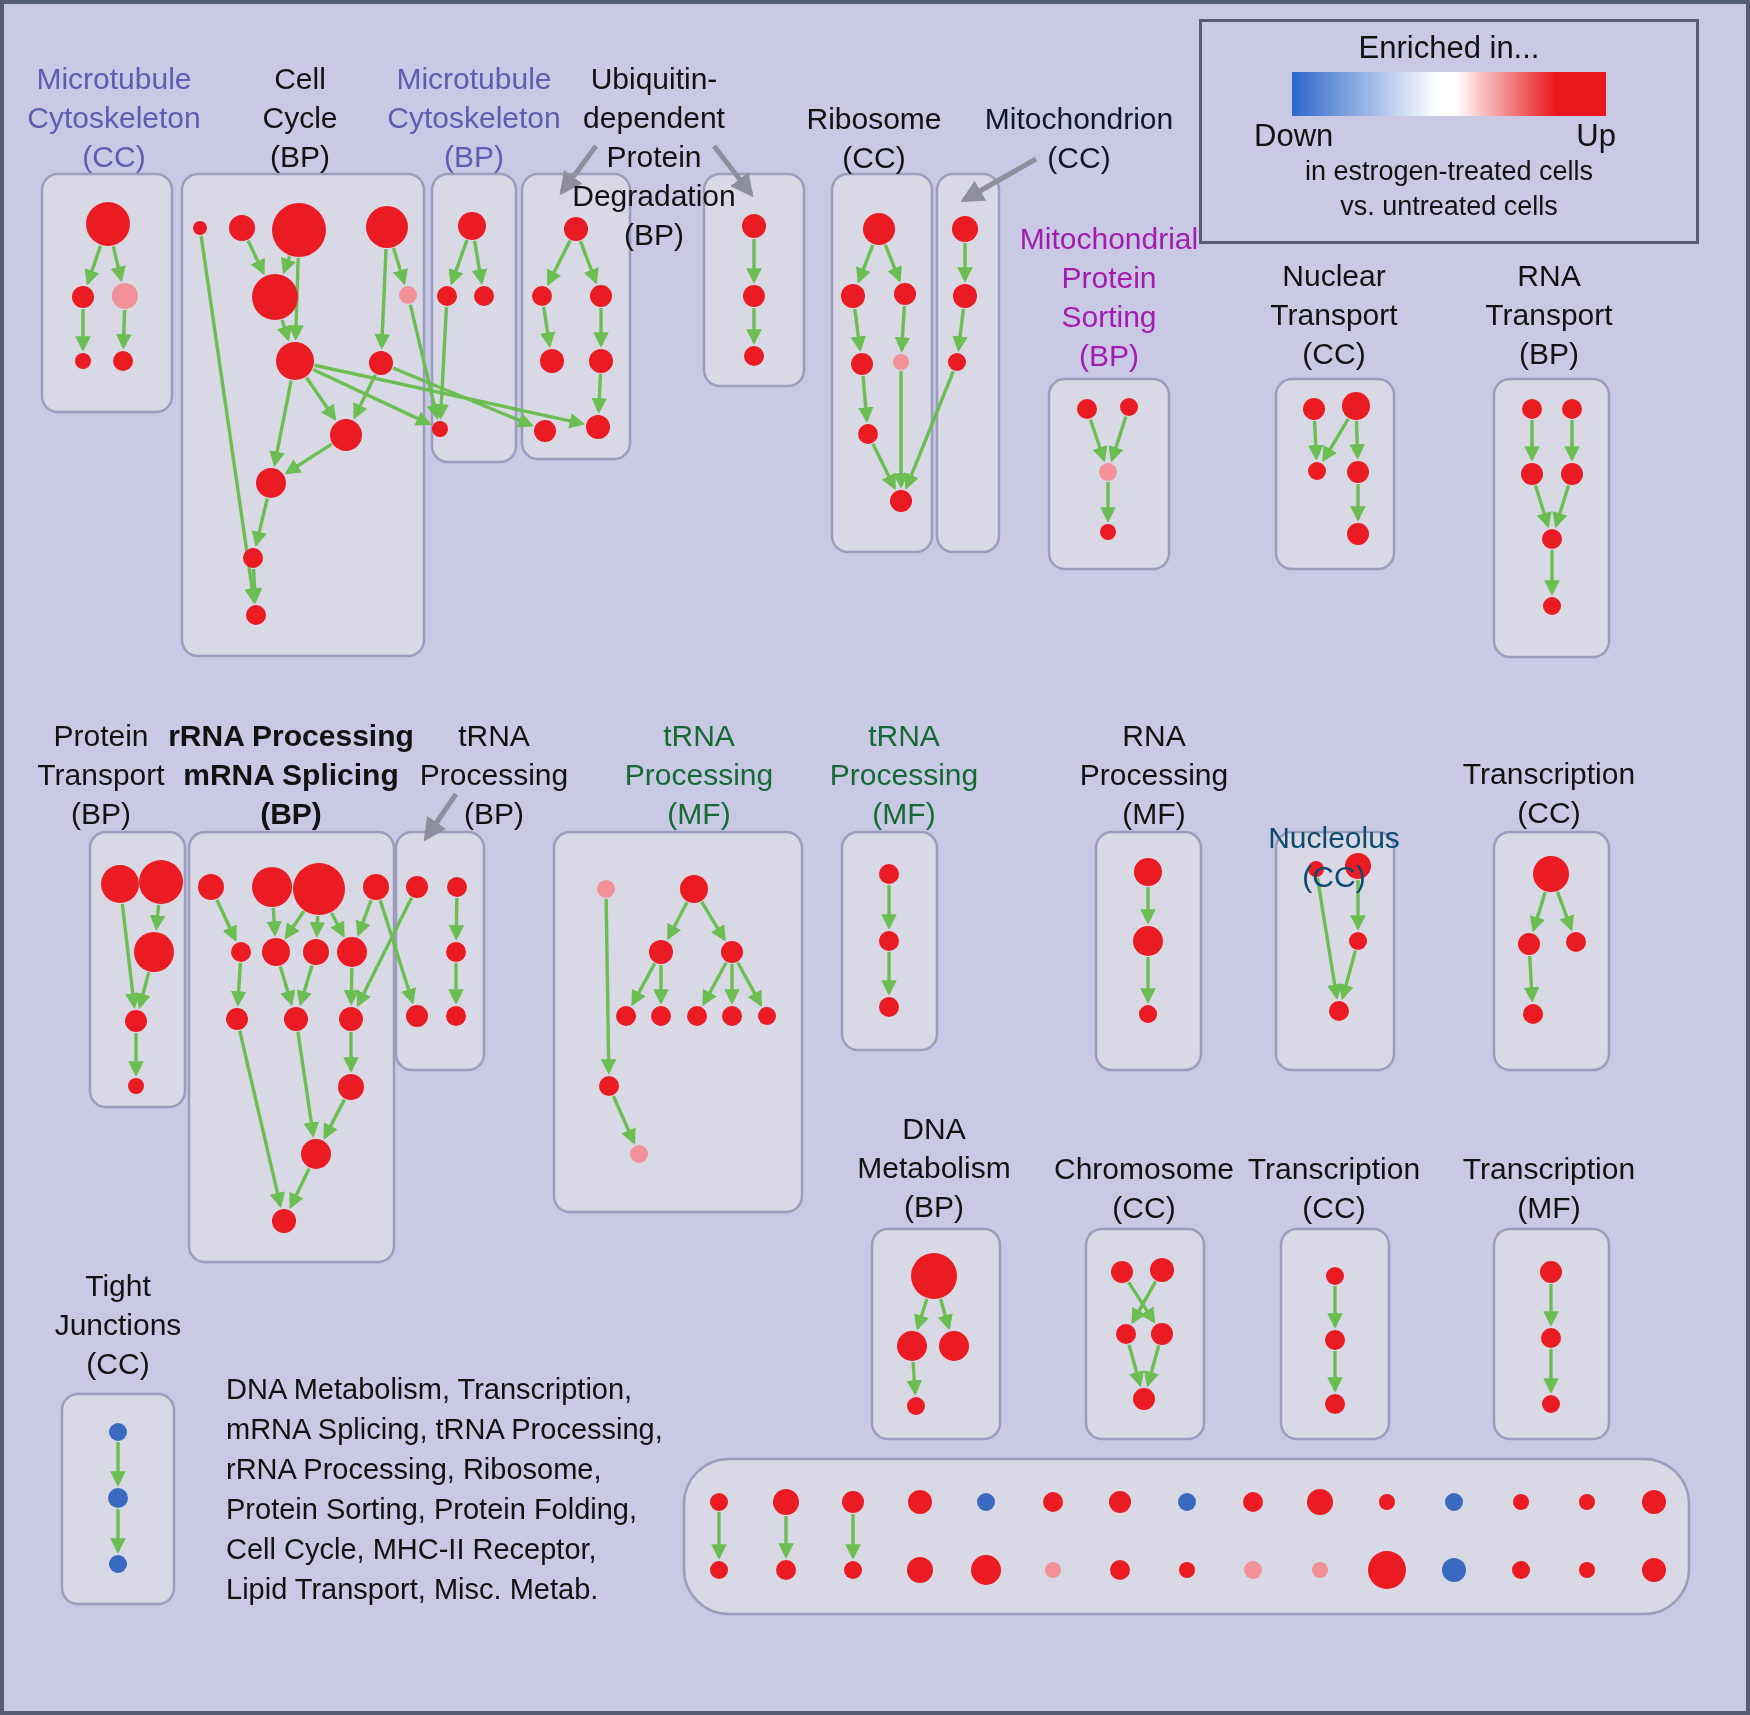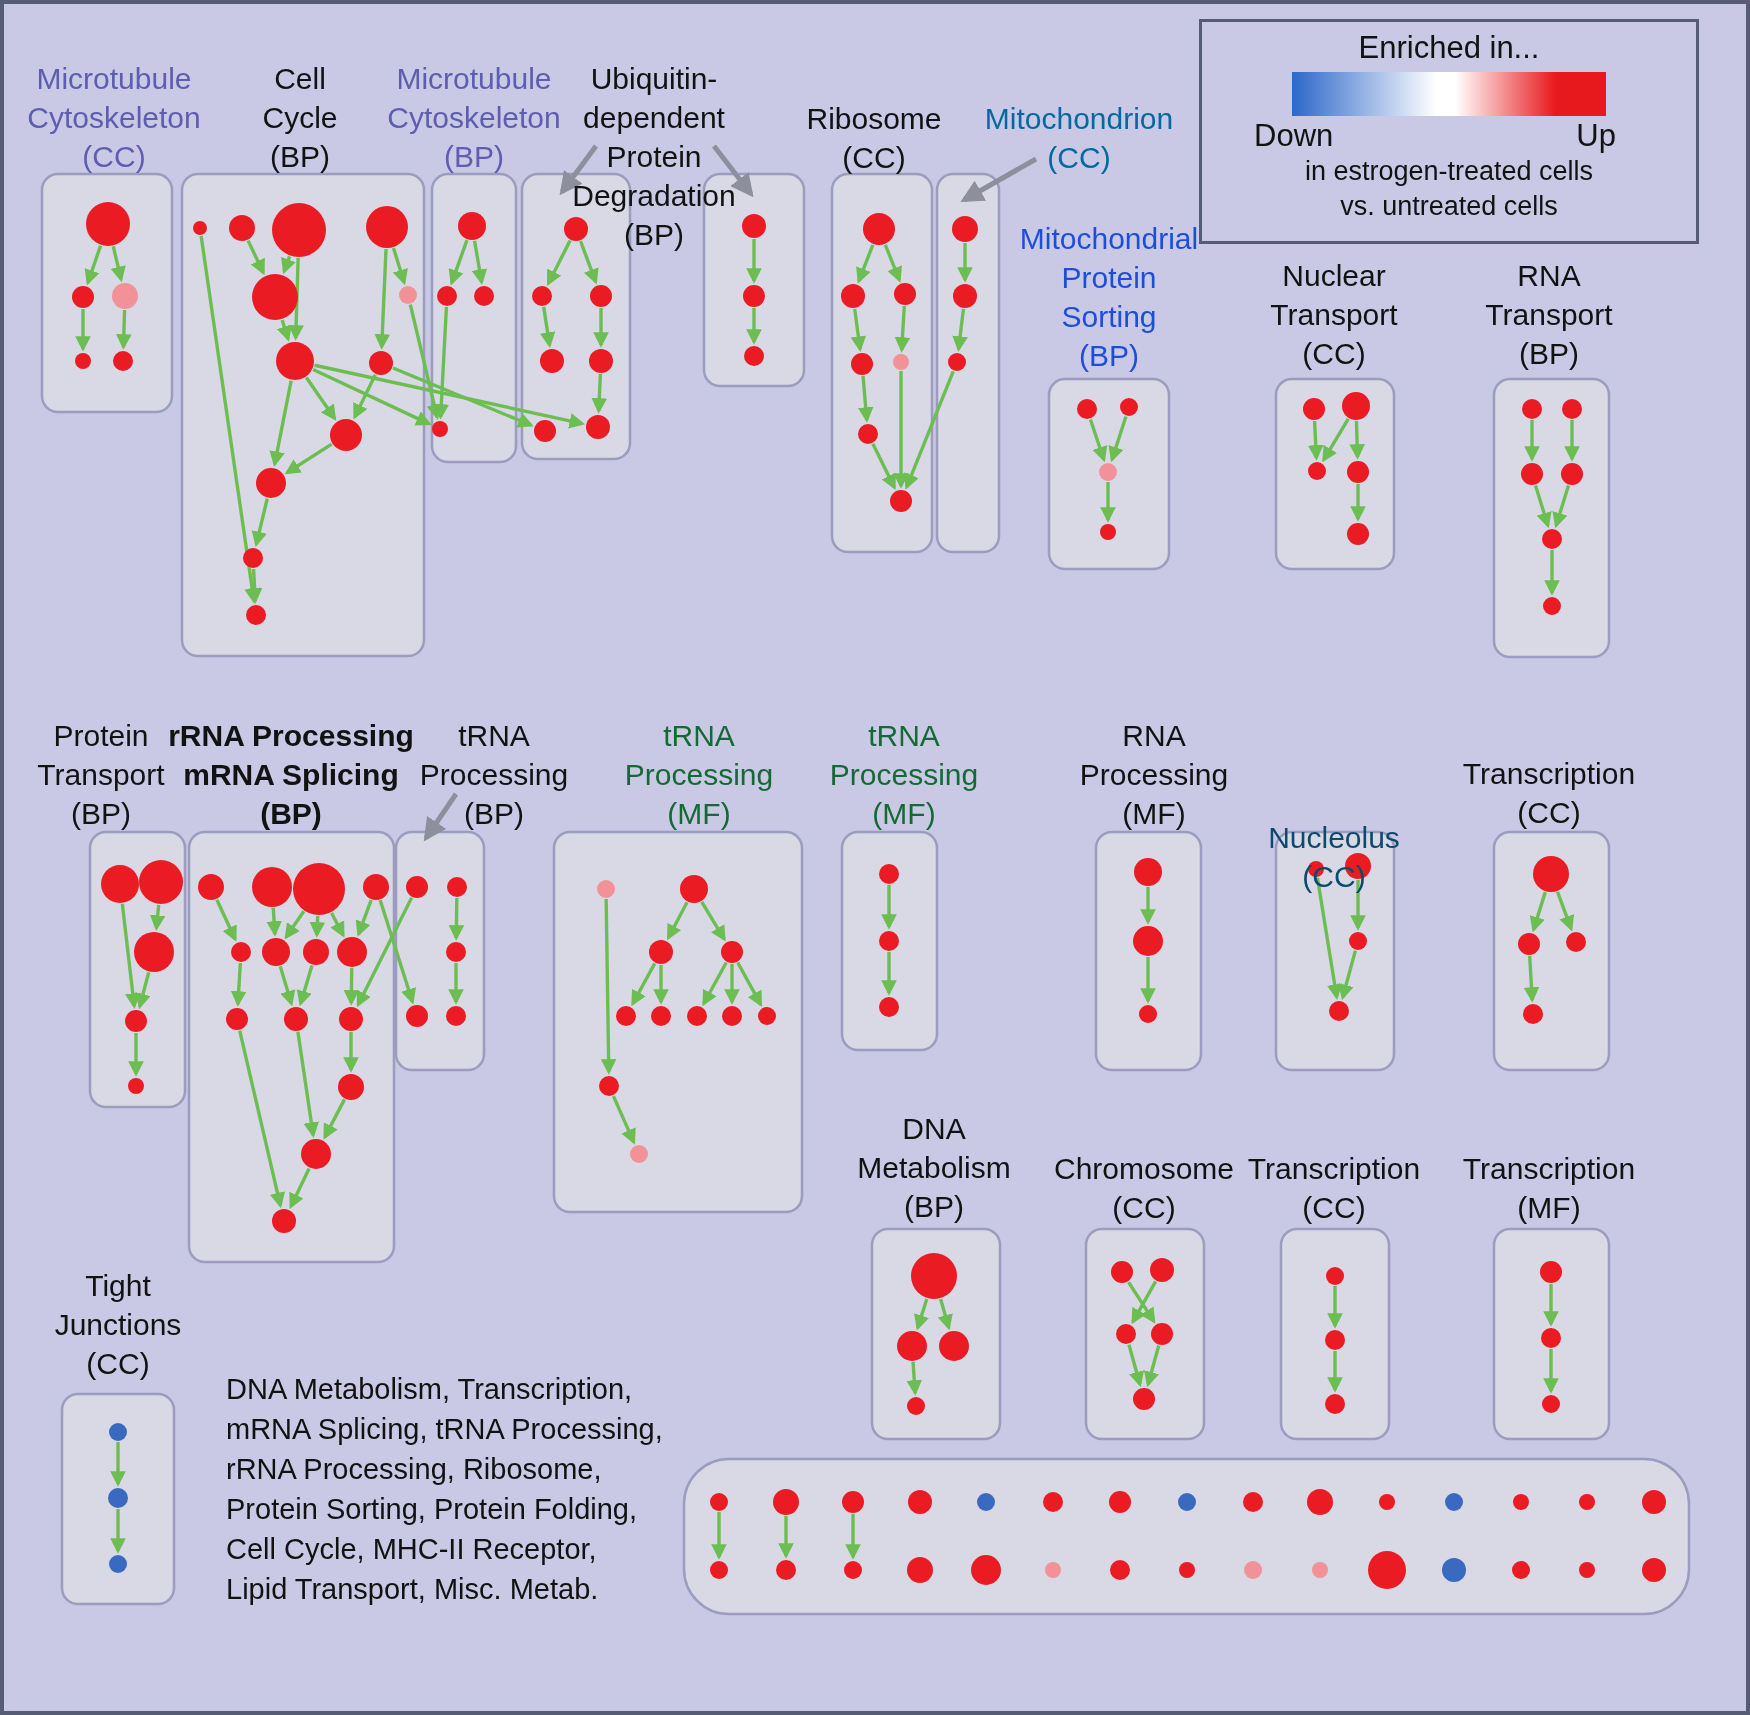--- a/index.html
+++ b/index.html
@@ -360,23 +360,23 @@
     <div class="cluster-label" style="left: 470px; top: 55px; color: rgb(93, 93, 177);">Microtubule
 Cytoskeleton
 (BP)</div>
     <div class="cluster-label" style="left: 650px; top: 55px; color: rgb(18, 18, 18);">Ubiquitin-
 dependent
 Protein
 Degradation
 (BP)</div>
     <div class="cluster-label" style="left: 870px; top: 95px; color: rgb(18, 18, 18);">Ribosome
 (CC)</div>
-    <div class="cluster-label" style="left: 1075px; top: 95px; color: #0369a1;">Mitochondrion
-(CC)</div>
-    <div class="cluster-label" style="left: 1105px; top: 215px; color: #1d4ed8;">Mitochondrial
+    <div class="cluster-label" style="left: 1075px; top: 95px; color: #0f172a;">Mitochondrion
+(CC)</div>
+    <div class="cluster-label" style="left: 1105px; top: 215px; color: #a21caf;">Mitochondrial
 Protein
 Sorting
 (BP)</div>
     <div class="cluster-label" style="left: 1330px; top: 252px; color: rgb(18, 18, 18);">Nuclear
 Transport
 (CC)</div>
     <div class="cluster-label" style="left: 1545px; top: 252px; color: rgb(18, 18, 18);">RNA
 Transport
 (BP)</div>
     <div class="cluster-label" style="left: 97px; top: 712px; color: rgb(18, 18, 18);">Protein

